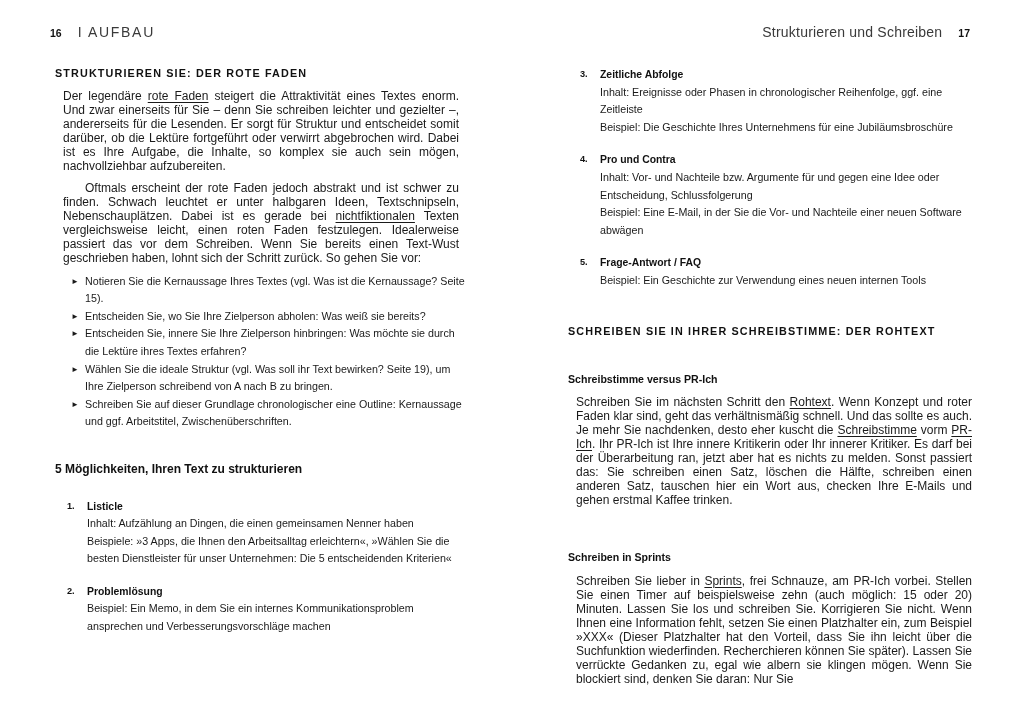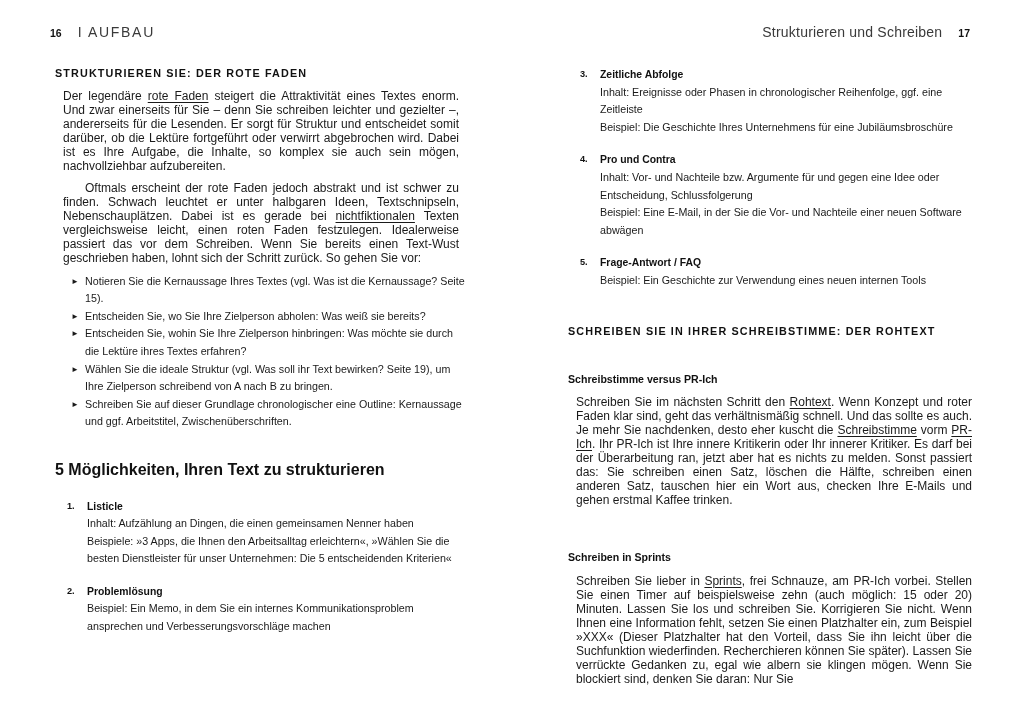--- a/index.html
+++ b/index.html
@@ -108,21 +108,21 @@
     position: absolute;
     left: 16px;
     top: 0;
     font-size: 8px;
     line-height: 17.6px;
     color: #1a1a1a;
   }
 
   
   .minihead {
-    font-size: 16px;
+    font-size: 12px;
     font-weight: bold;
     margin: 0;
     line-height: 17.6px;
     color: #111;
   }
   ol.num-list {
     list-style: none;
     margin: 0;
     padding: 0;
   }
@@ -173,21 +173,21 @@
 
   <h2 class="section-head">STRUKTURIEREN SIE: DER ROTE FADEN</h2>
 
   <p class="body"><span>Der legendäre </span><span class="u">rote Faden</span><span> steigert die Attraktivität eines Textes enorm. Und zwar einerseits für Sie – denn Sie schreiben leichter und gezielter –, andererseits für die Lesenden. Er sorgt für Struktur und entscheidet somit darüber, ob die Lektüre fortgeführt oder verwirrt abgebrochen wird. Dabei ist es Ihre Aufgabe, die Inhalte, so komplex sie auch sein mögen, nachvollziehbar aufzubereiten.</span></p>
 
   <p class="body indent"><span>Oftmals erscheint der rote Faden jedoch abstrakt und ist schwer zu finden. Schwach leuchtet er unter halbgaren Ideen, Textschnipseln, Nebenschauplätzen. Dabei ist es gerade bei </span><span class="u">nichtfiktionalen</span><span> Texten vergleichsweise leicht, einen roten Faden festzulegen. Idealerweise passiert das vor dem Schreiben. Wenn Sie bereits einen Text-Wust geschrieben haben, lohnt sich der Schritt zurück. So gehen Sie vor:</span></p>
 
   <ul class="arrow-list">
     <li><span class="marker">►</span><span>Notieren Sie die Kernaussage Ihres Textes (vgl. Was ist die Kernaussage? Seite 15).</span></li>
     <li><span class="marker">►</span><span>Entscheiden Sie, wo Sie Ihre Zielperson abholen: Was weiß sie bereits?</span></li>
-    <li><span class="marker">►</span><span>Entscheiden Sie, wohin Sie Ihre Zielperson hinbringen: Was möchte sie durch die Lektüre ihres Textes erfahren?</span></li>
+    <li><span class="marker">►</span><span>Entscheiden Sie, innere Sie Ihre Zielperson hinbringen: Was möchte sie durch die Lektüre ihres Textes erfahren?</span></li>
     <li><span class="marker">►</span><span>Wählen Sie die ideale Struktur (vgl. Was soll ihr Text bewirken? Seite 19), um Ihre Zielperson schreibend von A nach B zu bringen.</span></li>
     <li><span class="marker">►</span><span>Schreiben Sie auf dieser Grundlage chronologischer eine Outline: Kernaussage und ggf. Arbeitstitel, Zwischenüberschriften.</span></li>
   </ul>
 
   <div class="sp-lg"></div>
 
   <p class="minihead">5 Möglichkeiten, Ihren Text zu strukturieren</p>
 
   <div class="sp-md"></div>
 

